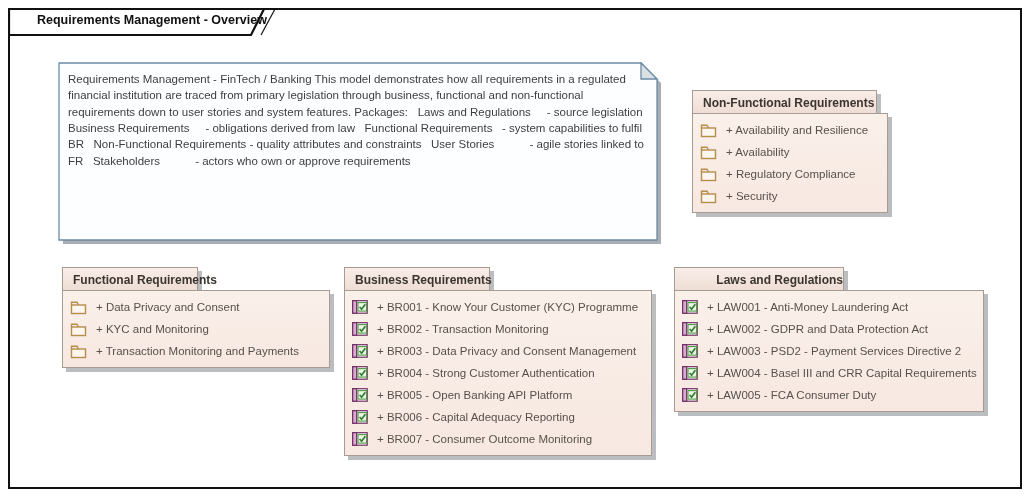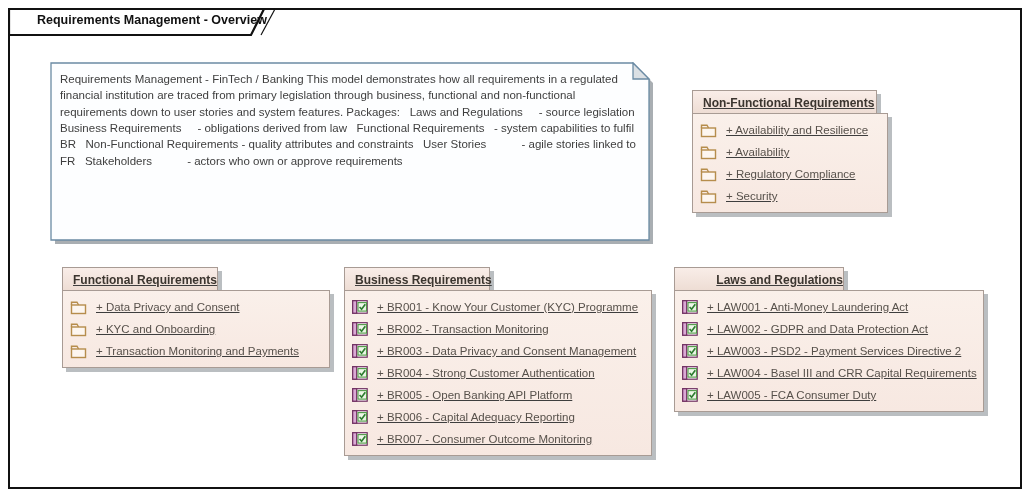--- a/index.html
+++ b/index.html
@@ -9,28 +9,28 @@
   }
   .frame{
     position:absolute;left:8px;top:8px;width:1010px;height:477px;
     border:2px solid #111111;background:#ffffff;
   }
   .frame-tab-svg{position:absolute;left:8px;top:8px;width:300px;height:29px;}
   .frame-title{
     position:absolute;left:20px;top:13px;font-size:12.5px;font-weight:bold;color:#111111;padding-left:17px;
   }
   
-  .note{position:absolute;left:50px;top:62px;width:606px;height:184px;padding-left:44px;}
+  .note{position:absolute;left:58px;top:62px;width:606px;height:184px;padding-left:44px;}
   .note svg{position:absolute;left:0;top:0;}
   .note-text{
     position:absolute;left:10px;top:9px;width:578px;
     font-size:11.5px;line-height:1.42;color:#3e3e3e;white-space:pre-wrap;
   }
   
-  .pkg{position:absolute;text-decoration:underline;}
+  .pkg{position:absolute;}
   .pkg-head{
     position:relative;height:24px;line-height:24px;padding-left:10px;box-sizing:border-box;
     border:1px solid #a89b94;
     background:linear-gradient(#f9ede8,#eeddd4);
     box-shadow:4px 4px 0 0 #babec1;
     font-size:12px;font-weight:bold;color:#3b352f;white-space:nowrap;
   }
   .pkg-body{
     position:relative;margin-top:-1px;box-sizing:border-box;
     border:1px solid #a89b94;
@@ -100,41 +100,41 @@
             <path d="M1.5 5 L1.5 2.2 L7 2.2 L8.6 5" fill="none" stroke="#b68d4c" stroke-width="1.4"></path>
             <rect x="1.5" y="5" width="14" height="8.5" fill="#fdf6ef" stroke="#b68d4c" stroke-width="1.4"></rect>
           </svg>
         </span>
       <span class="row-label">+ Security</span>
     </div>
   </div>
 </div>
 
 <div class="pkg" style="left:62px;top:267px;">
-  <div class="pkg-head" style="width:156px;">
+  <div class="pkg-head" style="width:136px;">
     <span>Functional Requirements</span>
   </div>
   <div class="pkg-body" style="width:268px;">
     <div class="row">
       <span class="icon">
           <svg width="17" height="15" viewBox="0 0 17 15">
             <path d="M1.5 5 L1.5 2.2 L7 2.2 L8.6 5" fill="none" stroke="#b68d4c" stroke-width="1.4"></path>
             <rect x="1.5" y="5" width="14" height="8.5" fill="#fdf6ef" stroke="#b68d4c" stroke-width="1.4"></rect>
           </svg>
         </span>
       <span class="row-label">+ Data Privacy and Consent</span>
     </div>
     <div class="row">
       <span class="icon">
           <svg width="17" height="15" viewBox="0 0 17 15">
             <path d="M1.5 5 L1.5 2.2 L7 2.2 L8.6 5" fill="none" stroke="#b68d4c" stroke-width="1.4"></path>
             <rect x="1.5" y="5" width="14" height="8.5" fill="#fdf6ef" stroke="#b68d4c" stroke-width="1.4"></rect>
           </svg>
         </span>
-      <span class="row-label">+ KYC and Onboarding</span>
+      <span class="row-label">+ KYC and Monitoring</span>
     </div>
     <div class="row">
       <span class="icon">
           <svg width="17" height="15" viewBox="0 0 17 15">
             <path d="M1.5 5 L1.5 2.2 L7 2.2 L8.6 5" fill="none" stroke="#b68d4c" stroke-width="1.4"></path>
             <rect x="1.5" y="5" width="14" height="8.5" fill="#fdf6ef" stroke="#b68d4c" stroke-width="1.4"></rect>
           </svg>
         </span>
       <span class="row-label">+ Transaction Monitoring and Payments</span>
     </div>

